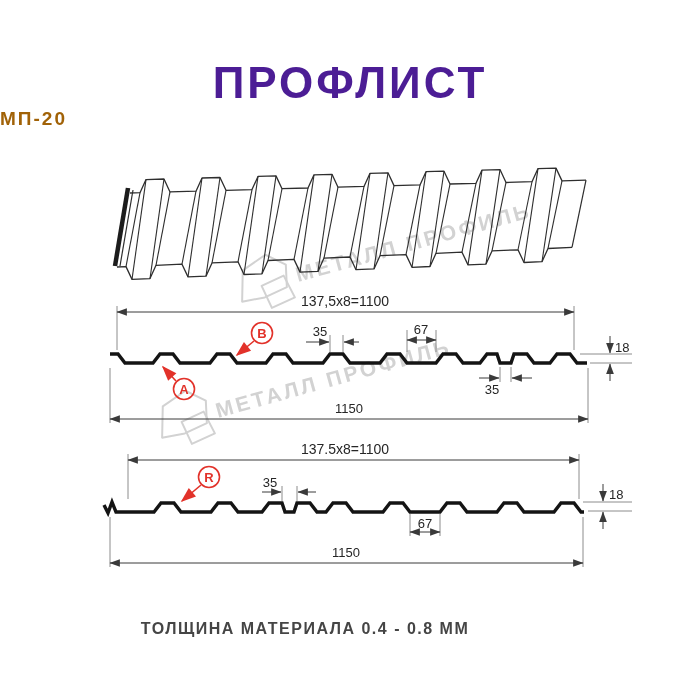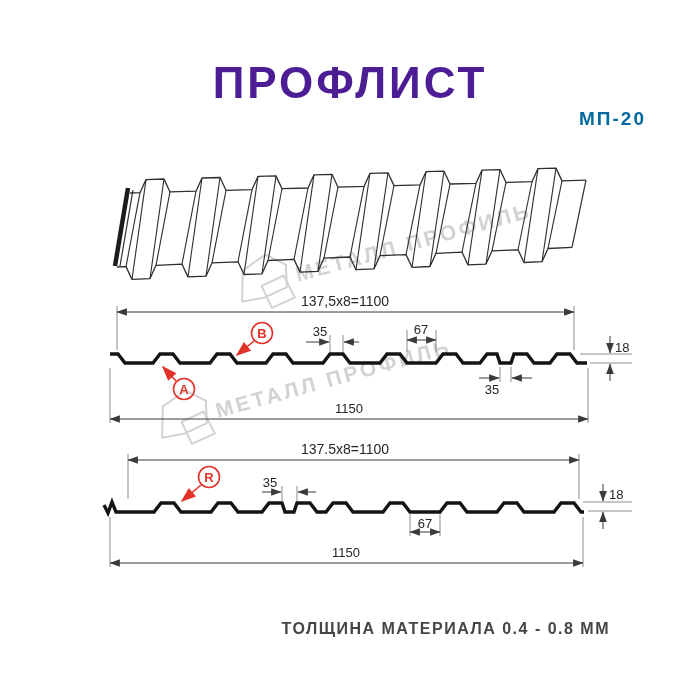--- a/index.html
+++ b/index.html
@@ -1,22 +1,22 @@
 <!DOCTYPE html>
 <html><head>
 <meta charset="utf-8">
 <style>
   html,body{margin:0;padding:0;background:#ffffff;width:700px;height:700px;overflow:hidden;}
   body{font-family:"Liberation Sans", sans-serif;position:relative;}
   .stage{position:absolute;inset:0;width:700px;height:700px;}
   .title{position:absolute;top:58px;left:0;width:700px;text-align:center;
          font-size:44px;font-weight:bold;letter-spacing:3px;color:#4c1d95;}
-  .subtitle{position:absolute;top:108px;left:0;width:646px;text-align:right;
-         font-size:19px;font-weight:bold;letter-spacing:2px;color:#0369a1;}
-  .footer{position:absolute;top:620px;left:0;width:610px;text-align:right;
+  .subtitle{position:absolute;top:108px;left:0;width:646px;text-align:left;
+         font-size:19px;font-weight:bold;letter-spacing:2px;color:#a16207;}
+  .footer{position:absolute;top:620px;left:0;width:610px;text-align:center;
          font-size:16px;font-weight:bold;letter-spacing:1.5px;color:#454545;}
   svg{position:absolute;top:0;left:0;}
   svg text{font-family:"Liberation Sans", sans-serif;}
   .dimtxt{font-size:13px;fill:#262626;}
   .pitchtxt{font-size:14px;fill:#262626;}
   .ext{stroke:#8c8c8c;stroke-width:1;}
   .dimln{stroke:#3a3a3a;stroke-width:1;fill:none;}
   .prof{stroke:#141414;stroke-width:3.4;fill:none;stroke-linejoin:miter;}
   .red{stroke:#e2322a;fill:none;stroke-width:1.6;}
   .redtxt{fill:#e2322a;font-size:13px;font-weight:bold;}

